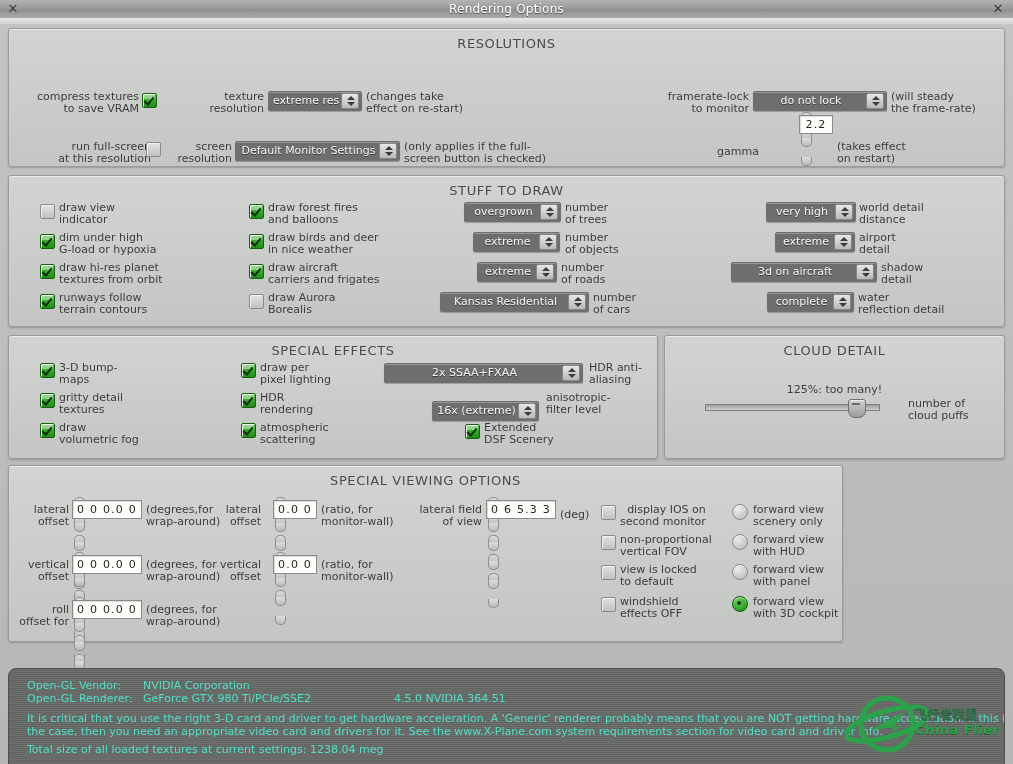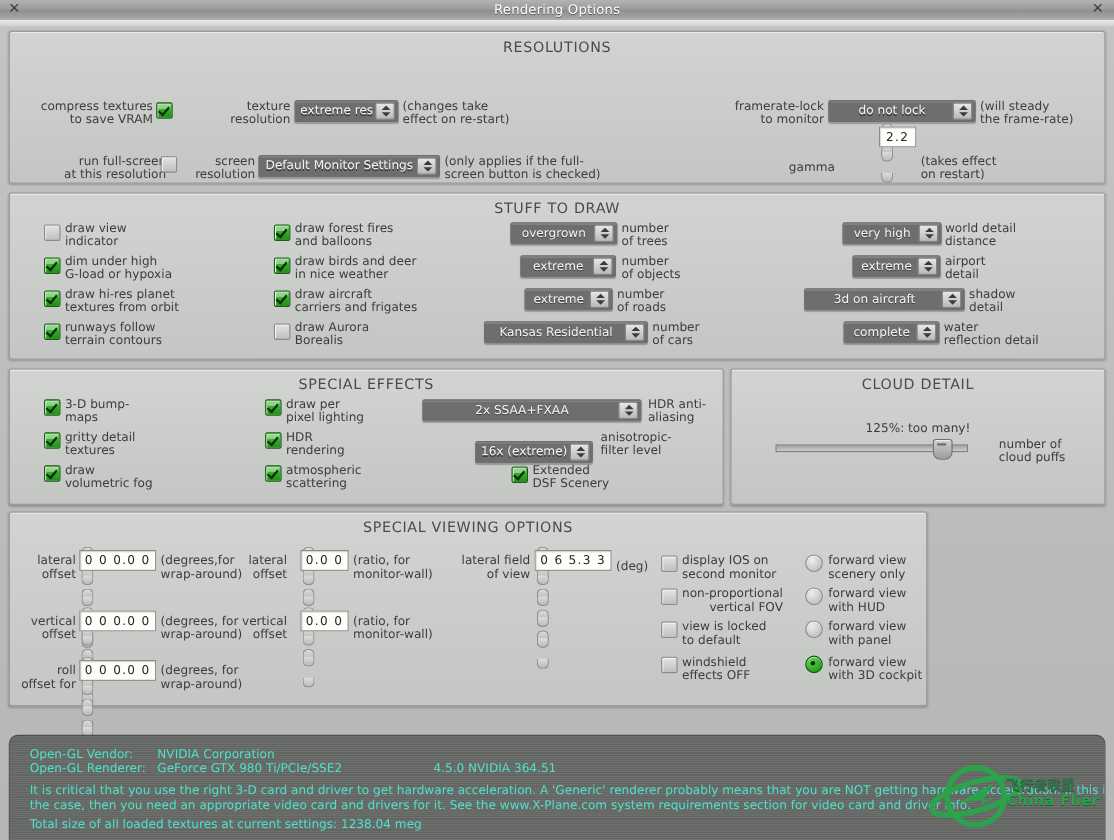--- a/index.html
+++ b/index.html
@@ -390,24 +390,24 @@
     <div class="sp" style="left:477px;top:25px;">
       <div class="ups"><span class="arw u"></span><span class="arw u"></span><span class="arw u"></span><span class="arw u"></span><span class="arw u"></span></div>
       <div class="fld" style="width:68px;">
           <div class="fv">0 6 5.3 3</div>
         </div>
       <div class="dns"><span class="arw d"></span><span class="arw d"></span><span class="arw d"></span><span class="arw d"></span><span class="arw d"></span></div>
     </div>
     <div class="lbl" style="left:551px;top:43px;">(deg)</div>
 
     <div class="cb" style="left:592px;top:39px;"></div>
-    <div class="lbl" style="left:611px;top:38px;">display IOS on
+    <div class="lbl" style="left:611px;top:38px;text-align:right;">display IOS on
 second monitor</div>
     <div class="cb" style="left:592px;top:69px;"></div>
-    <div class="lbl" style="left:611px;top:68px;text-align:right;">non-proportional
+    <div class="lbl" style="left:611px;top:68px;">non-proportional
 vertical FOV</div>
     <div class="cb" style="left:592px;top:99px;"></div>
     <div class="lbl" style="left:611px;top:98px;">view is locked
 to default</div>
     <div class="cb" style="left:592px;top:131px;"></div>
     <div class="lbl" style="left:611px;top:130px;">windshield
 effects OFF</div>
 
     <div class="rd" style="left:723px;top:38px;"></div>
     <div class="lbl" style="left:744px;top:38px;">forward view

